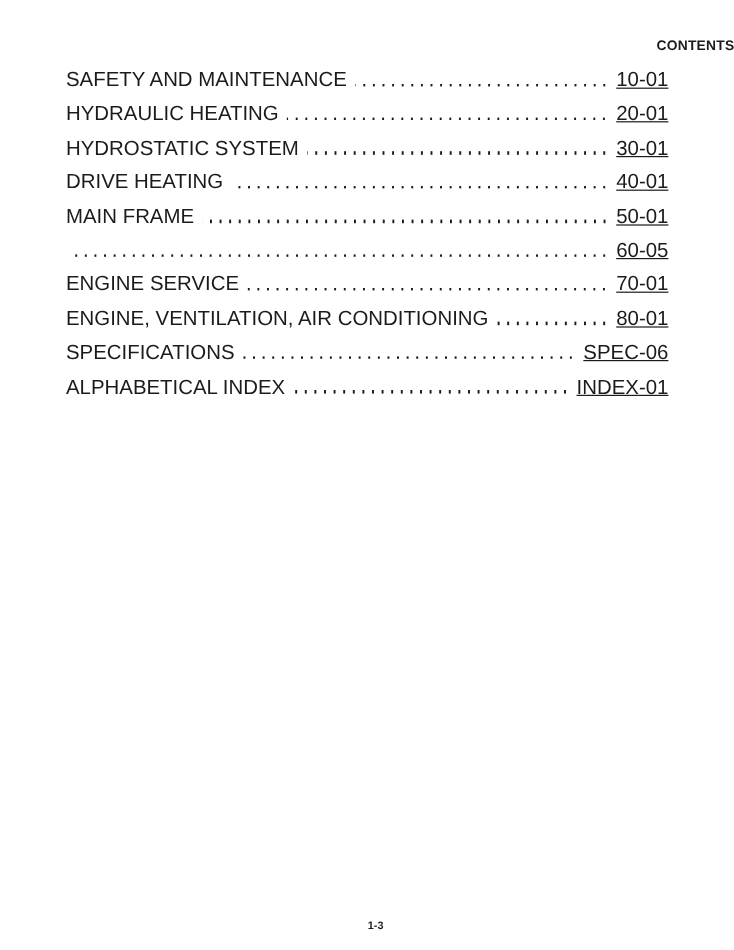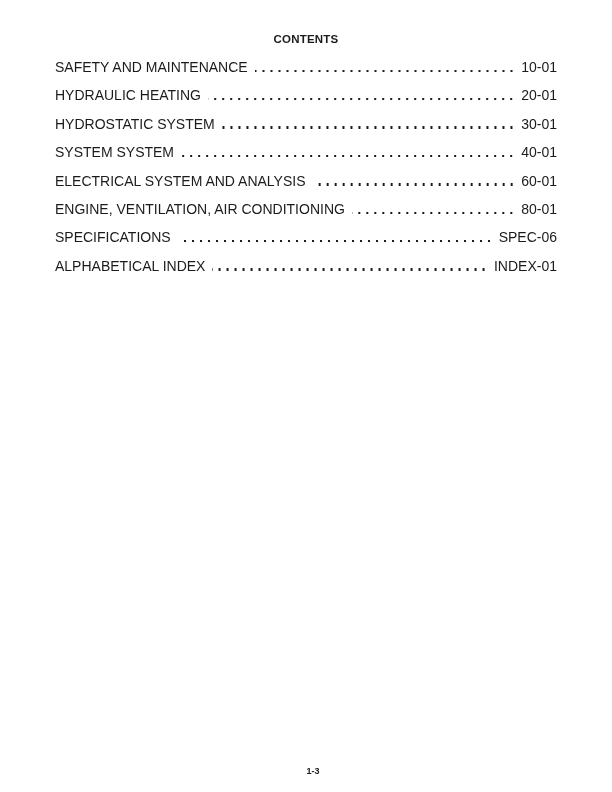--- a/index.html
+++ b/index.html
@@ -15,55 +15,56 @@
     overflow: hidden;
     font-family: "Liberation Sans", sans-serif;
     color: #1b1b1b;
   }
   .title {
     position: absolute;
     top: 33px;
     left: 0;
     width: 100%;
     margin: 0;
-    text-align: center;
+    text-align: right;
     font-size: 11.5px;
     font-weight: bold;
     letter-spacing: 0.2px;
     color: #1b1b1b;
   }
   .toc {
     position: absolute;
     top: 60px;
     left: 55px;
     right: 55px;
   }
   .toc-row {
     display: flex;
     align-items: baseline;
-    font-size: 14px;
+    font-size: 17px;
     line-height: 14.4px;
     margin-bottom: 14px;
   }
   .toc-label {
     flex: 0 0 auto;
     white-space: nowrap;
   }
   .toc-dots {
     flex: 1 1 auto;
     height: 2.4px;
     margin: 0 6px 0 7px;
     background-image: radial-gradient(circle, #1b1b1b 1.05px, rgba(0,0,0,0) 1.15px);
     background-size: 8px 2.4px;
     background-repeat: repeat-x;
     background-position: right bottom;
   }
   .toc-page {
     flex: 0 0 auto;
     white-space: nowrap;
+    text-decoration: underline;
   }
   .footer {
     position: absolute;
     top: 766px;
     left: 0;
     width: 100%;
     text-align: center;
     text-indent: 14px;
     font-size: 9px;
     font-weight: bold;
@@ -91,32 +92,41 @@
       <span class="toc-page">20-01</span>
     </div>
 
     <div class="toc-row">
       <span class="toc-label">HYDROSTATIC SYSTEM</span>
       <span class="toc-dots"></span>
       <span class="toc-page">30-01</span>
     </div>
 
     <div class="toc-row">
-      <span class="toc-label">SYSTEM SYSTEM</span>
+      <span class="toc-label">DRIVE HEATING</span>
       <span class="toc-dots"></span>
       <span class="toc-page">40-01</span>
     </div>
 
+    <div class="toc-row">
+      <span class="toc-label">MAIN FRAME</span>
+      <span class="toc-dots"></span>
+      <span class="toc-page">50-01</span>
+    </div>
 
     <div class="toc-row">
-      <span class="toc-label">ELECTRICAL SYSTEM AND ANALYSIS</span>
       <span class="toc-dots"></span>
-      <span class="toc-page">60-01</span>
+      <span class="toc-page">60-05</span>
     </div>
 
+    <div class="toc-row">
+      <span class="toc-label">ENGINE SERVICE</span>
+      <span class="toc-dots"></span>
+      <span class="toc-page">70-01</span>
+    </div>
 
     <div class="toc-row">
       <span class="toc-label">ENGINE, VENTILATION, AIR CONDITIONING</span>
       <span class="toc-dots"></span>
       <span class="toc-page">80-01</span>
     </div>
 
     <div class="toc-row">
       <span class="toc-label">SPECIFICATIONS</span>
       <span class="toc-dots"></span>

